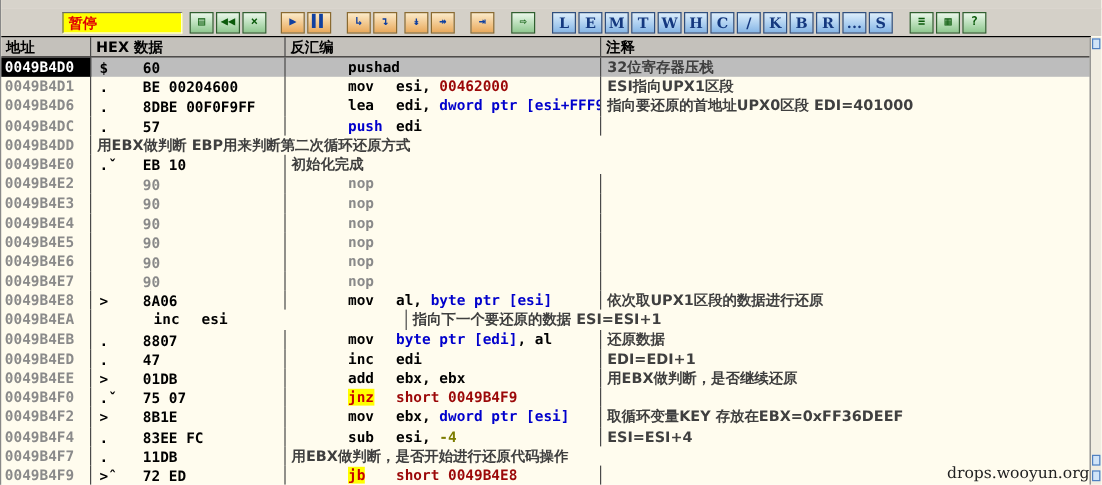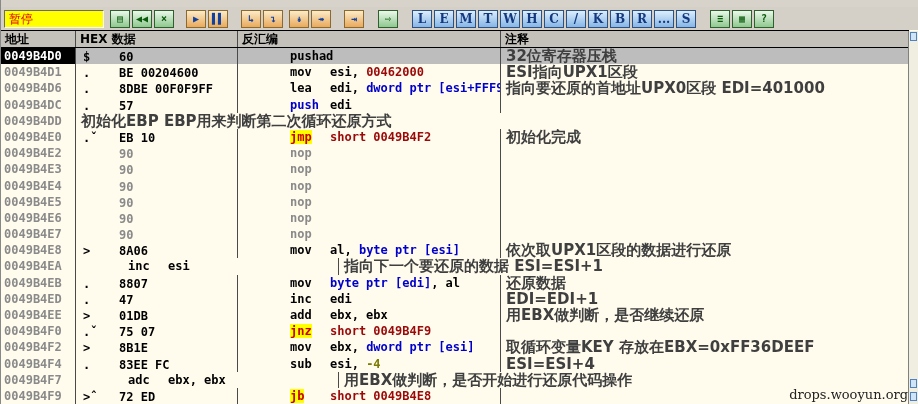--- a/index.html
+++ b/index.html
@@ -8,21 +8,21 @@
           border-left:1px solid #888;box-sizing:border-box;}
   
   .top-sliver{position:absolute;top:0;left:0;right:0;height:7px;background:#D7D3CB;
               border-bottom:1px solid #E9E6DF;}
   
   .toolbar{position:absolute;top:7px;left:0;right:0;height:23px;background:#D4D0C8;
            display:flex;align-items:center;padding-left:3px;box-sizing:border-box;}
   .status{width:90px;height:14px;line-height:14px;background:var(--status-bg);
           border:1px solid;border-color:#6A6A6A #FFFFFF #FFFFFF #6A6A6A;
           color:var(--status-text);font-family:"DejaVu Sans",sans-serif;
-          font-weight:normal;font-size:12px;padding:1px 4px;}
+          font-weight:bold;font-size:12px;padding:1px 4px;margin-left:48px;}
   #toolbar-buttons{display:flex;align-items:center;}
   .btn{width:20px;height:18px;display:flex;align-items:center;justify-content:center;
        font-size:10px;font-weight:bold;cursor:default;box-sizing:border-box;
        border:1px solid #1A1A1A;overflow:hidden;white-space:nowrap;}
   .btn.green{background:linear-gradient(#EAF8EA,#8FC88F);color:#0A5A0A;border-color:#2F5F2F;}
   .btn.tan{background:linear-gradient(#FCEBC9,#E9A95B);color:#1040A0;border-color:#8A6A30;}
   .btn.blue{background:linear-gradient(#DCEEFC,#86B6E6);color:#14387F;border-color:#2F4F7F;
             font-family:"DejaVu Serif",serif;font-size:12px;}
   
   .grid-header{position:absolute;top:30px;left:0;width:908px;height:16px;background:#C4C1BB;
@@ -46,21 +46,21 @@
   .dis{padding-left:5px;font-size:12px;font-weight:bold;color:#000;}
   .mn{display:inline-block;min-width:40px;padding-left:47px;}
   .mn-t.jump{background:var(--hl-bg);color:var(--jump-red);}
   .mn-t.push{color:var(--mem-blue);}
   .mn-t.nop{color:var(--addr-gray);}
   .op.plain{color:#000;}
   .op.imm{color:var(--imm-red);}
   .op.mem{color:var(--mem-blue);}
   .op.const{color:var(--const-olive);}
   .nop-hex,.row .nopgray{color:var(--addr-gray);}
-  .cmt{padding-left:5px;font-family:"DejaVu Sans",sans-serif;font-size:15px;
+  .cmt{padding-left:5px;font-family:"DejaVu Sans",sans-serif;font-size:12px;
        font-weight:bold;color:var(--comment-gray);}
   
   .vscroll{position:absolute;top:31px;right:0;width:10px;bottom:0;background:#F0EDE1;
            border-left:1px solid #808080;box-sizing:border-box;}
   .sb-frag{position:absolute;left:1px;width:7px;height:9px;background:#D0E4F8;
            border:1px solid #5080C0;box-sizing:border-box;}
   .sb-top{top:1px;}  .sb-b1{bottom:16px;}  .sb-b2{bottom:3px;}
   
   .watermark{position:absolute;right:10px;bottom:2px;font-family:"DejaVu Serif",serif;
              font-size:13px;color:#222;}
@@ -131,26 +131,25 @@
         <div class="cell c3 cmt">指向要还原的首地址UPX0区段  EDI=401000</div>
       </div>
       <div class="row">
         <div class="cell c0 addr">0049B4DC</div>
         <div class="cell c1"><span class="pfx">.</span><span class="hex">57</span></div>
         <div class="cell c2 dis"><span class="mn"><span class="mn-t push">push</span></span><span class="op plain">edi</span></div>
         <div class="cell c3 cmt"></div>
       </div>
       <div class="row">
         <div class="cell c0 addr">0049B4DD</div>
-        <div class="cell c3 cmt">初始化EBP EBP用来判断第二次循环还原方式</div>
+        <div class="cell c3 cmt">用EBX做判断 EBP用来判断第二次循环还原方式</div>
       </div>
       <div class="row">
         <div class="cell c0 addr">0049B4E0</div>
         <div class="cell c1"><span class="pfx">.ˇ</span><span class="hex">EB 10</span></div>
-        <div class="cell c2 dis"><span class="mn"><span class="mn-t jump">jmp</span></span><span class="op imm">short 0049B4F2</span></div>
         <div class="cell c3 cmt">初始化完成</div>
       </div>
       <div class="row">
         <div class="cell c0 addr">0049B4E2</div>
         <div class="cell c1"><span class="pfx"></span><span class="hex nopgray">90</span></div>
         <div class="cell c2 dis"><span class="mn"><span class="mn-t nop">nop</span></span></div>
         <div class="cell c3 cmt"></div>
       </div>
       <div class="row">
         <div class="cell c0 addr">0049B4E3</div>
@@ -224,21 +223,21 @@
         <div class="cell c3 cmt">取循环变量KEY 存放在EBX=0xFF36DEEF</div>
       </div>
       <div class="row">
         <div class="cell c0 addr">0049B4F4</div>
         <div class="cell c1"><span class="pfx">.</span><span class="hex">83EE FC</span></div>
         <div class="cell c2 dis"><span class="mn"><span class="mn-t normal">sub</span></span><span class="op plain">esi, </span><span class="op const">-4</span></div>
         <div class="cell c3 cmt">ESI=ESI+4</div>
       </div>
       <div class="row">
         <div class="cell c0 addr">0049B4F7</div>
-        <div class="cell c2 dis"><span class="mn"><span class="mn-t normal">adc</span></span><span class="op plain">ebx, ebx</span></div>
+        <div class="cell c1"><span class="pfx">.</span><span class="hex">11DB</span></div>
         <div class="cell c3 cmt">用EBX做判断，是否开始进行还原代码操作</div>
       </div>
       <div class="row">
         <div class="cell c0 addr">0049B4F9</div>
         <div class="cell c1"><span class="pfx">&gt;ˆ</span><span class="hex">72 ED</span></div>
         <div class="cell c2 dis"><span class="mn"><span class="mn-t jump">jb</span></span><span class="op imm">short 0049B4E8</span></div>
         <div class="cell c3 cmt"></div>
       </div>
     </div>
 

